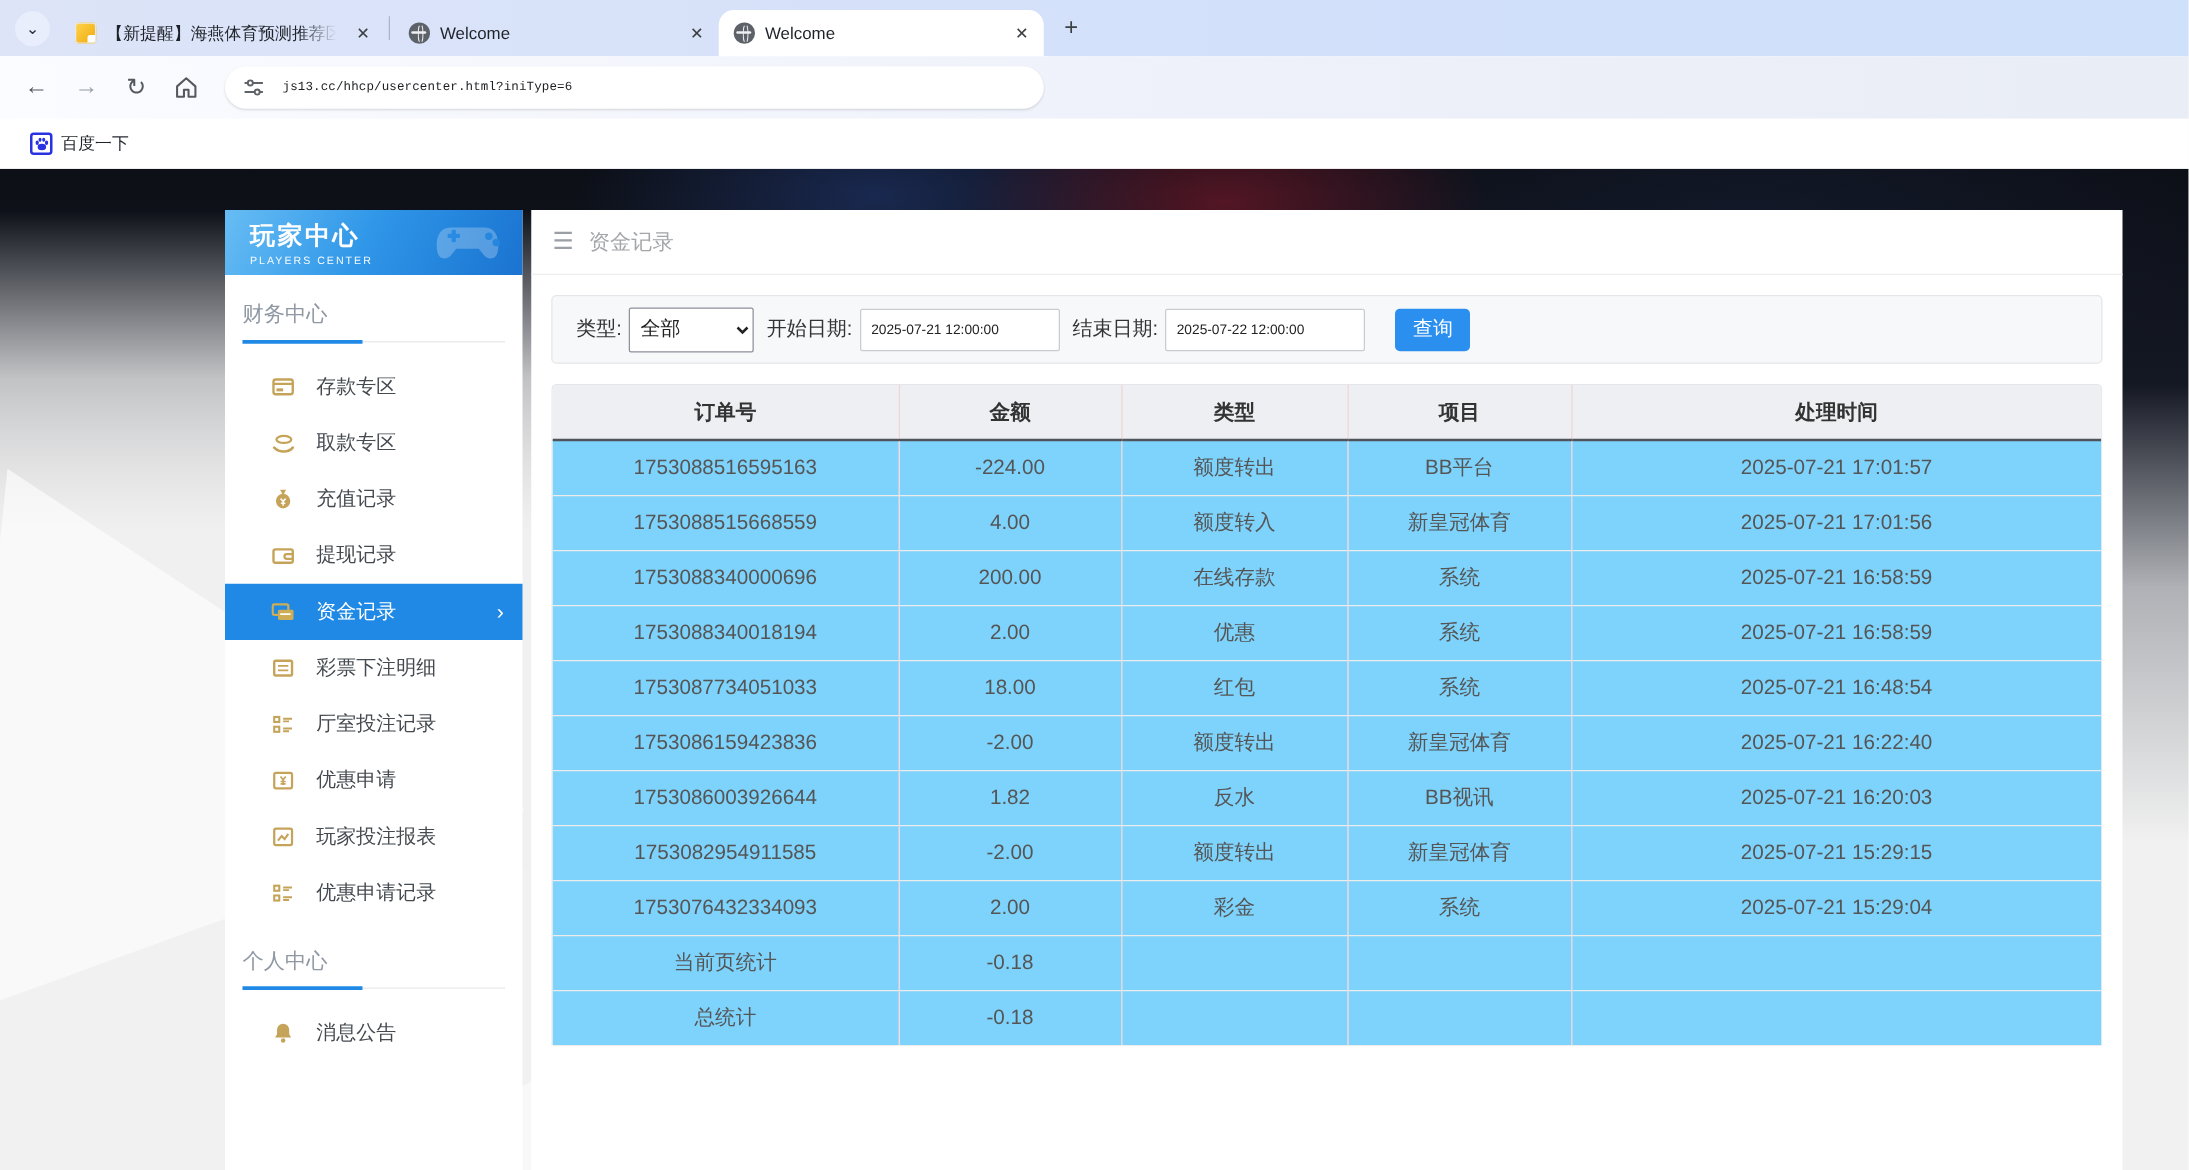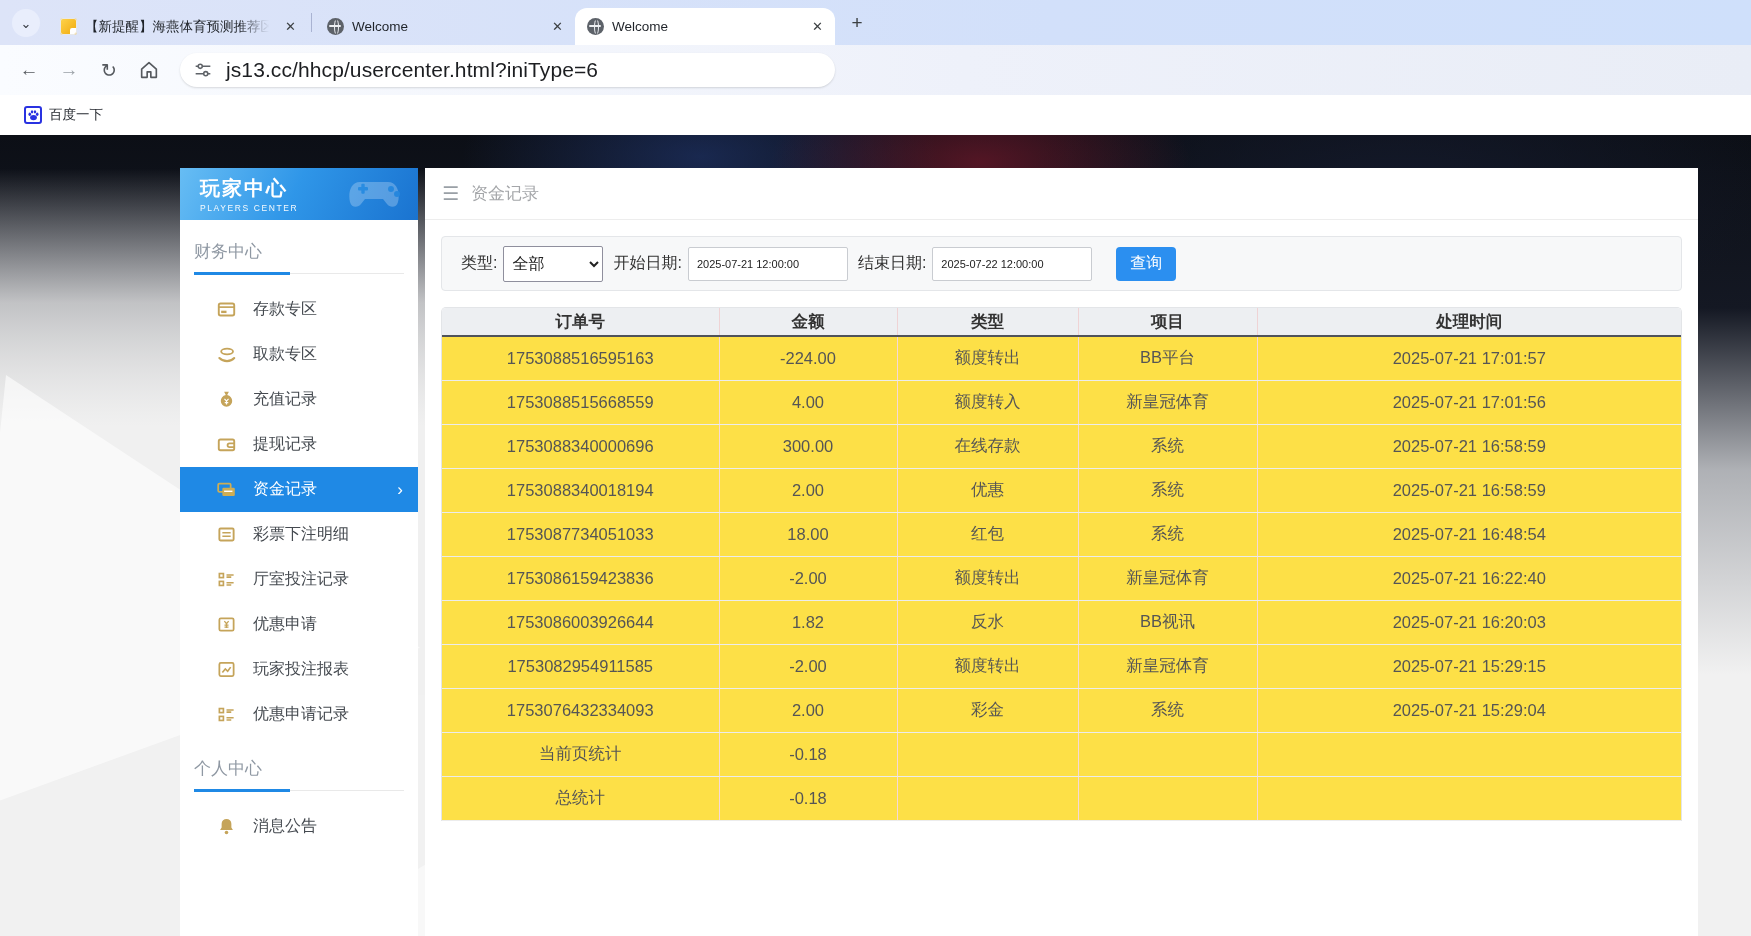--- a/index.html
+++ b/index.html
@@ -35,21 +35,21 @@
 
   .toolbar { height:50px; background:linear-gradient(90deg,#fafcff 0%,#eef1fa 55%,#e9edf6 100%);
     display:flex; align-items:center; padding:0 12px; gap:6px; }
   .nav-btn { width:34px; height:34px; border-radius:50%; display:flex; align-items:center;
     justify-content:center; font-size:19px; color:#55595e; cursor:pointer; }
   .nav-btn.dim { color:#9aa0a6; }
   .omnibox { width:655px; height:34px; margin-left:8px; background:#fff; border-radius:17px;
     display:flex; align-items:center; gap:12px; padding:0 6px 0 12px;
     box-shadow:0 1px 2px rgba(60,64,67,.18); cursor:text; }
   .tune-ico { width:22px; height:22px; flex:0 0 auto; }
-  .omnibox .url { font-size:21px; color:#1c1e21; letter-spacing:.1px; }
+  .omnibox .url { font-size:10px; color:#1c1e21; letter-spacing:.1px;font-family:Liberation Mono, monospace; }
 
   .bookmarks { height:40px; background:#fff; display:flex; align-items:center; padding:0 24px; gap:8px; }
   .bm { display:flex; align-items:center; gap:7px; font-size:13.5px; color:#1f2329; cursor:pointer; }
   .baidu-ico { width:18px; height:18px; border-radius:3px; background:#fff;
     border:2px solid #2932e1; display:flex; align-items:center; justify-content:center; }
 
   
   .page { position:relative; height:801px; background:#f1f1f1; overflow:hidden; }
   .backdrop { position:absolute; left:0; top:0; right:0; height:540px;
     background:
@@ -96,24 +96,24 @@
     font-family:"Liberation Sans","DejaVu Sans",sans-serif; }
   .filterbar input { width:160px; height:34px; border:1px solid #c9ccd1; border-radius:2px;
     padding:0 8px; font-size:11px; color:#222;
     font-family:"Liberation Sans","DejaVu Sans",sans-serif; }
   .btn-search { margin-left:24px; height:34px; padding:0 14px; border:none; border-radius:4px;
     background:#2b8ff0; color:#fff; font-size:16px; cursor:pointer;
     font-family:"Liberation Sans","DejaVu Sans",sans-serif; }
 
   .table-wrap { margin:0 16px; border:1px solid #e3e5e8; border-bottom:none; border-radius:5px 5px 0 0; overflow:hidden; }
   table { width:100%; border-collapse:collapse; table-layout:fixed; text-align:center; }
-  thead th { height:28px; background:#edeff2; font-size:16.5px; font-weight:bold; color:#333;
+  thead th { height:44px; background:#edeff2; font-size:16.5px; font-weight:bold; color:#333;
     border-bottom:2px solid #50535a; border-right:1px solid #efd3d5; }
   thead th:last-child { border-right:none; }
-  tbody td { height:44px; background:#fde047; font-size:16.5px; color:#555;
+  tbody td { height:44px; background:#7dd3fc; font-size:16.5px; color:#555;
     border-right:1px solid #f5d8d8; border-bottom:1px solid #ececec; }
   tbody td:last-child { border-right:none; }
 </style>
 </head>
 <body>
 
 <div class="tabstrip">
   <div class="tab-search">
     <span>⌄</span>
   </div>
@@ -353,21 +353,21 @@
             </tr>
             <tr>
               <td>1753088515668559</td>
               <td>4.00</td>
               <td>额度转入</td>
               <td>新皇冠体育</td>
               <td>2025-07-21 17:01:56</td>
             </tr>
             <tr>
               <td>1753088340000696</td>
-              <td>300.00</td>
+              <td>200.00</td>
               <td>在线存款</td>
               <td>系统</td>
               <td>2025-07-21 16:58:59</td>
             </tr>
             <tr>
               <td>1753088340018194</td>
               <td>2.00</td>
               <td>优惠</td>
               <td>系统</td>
               <td>2025-07-21 16:58:59</td>

